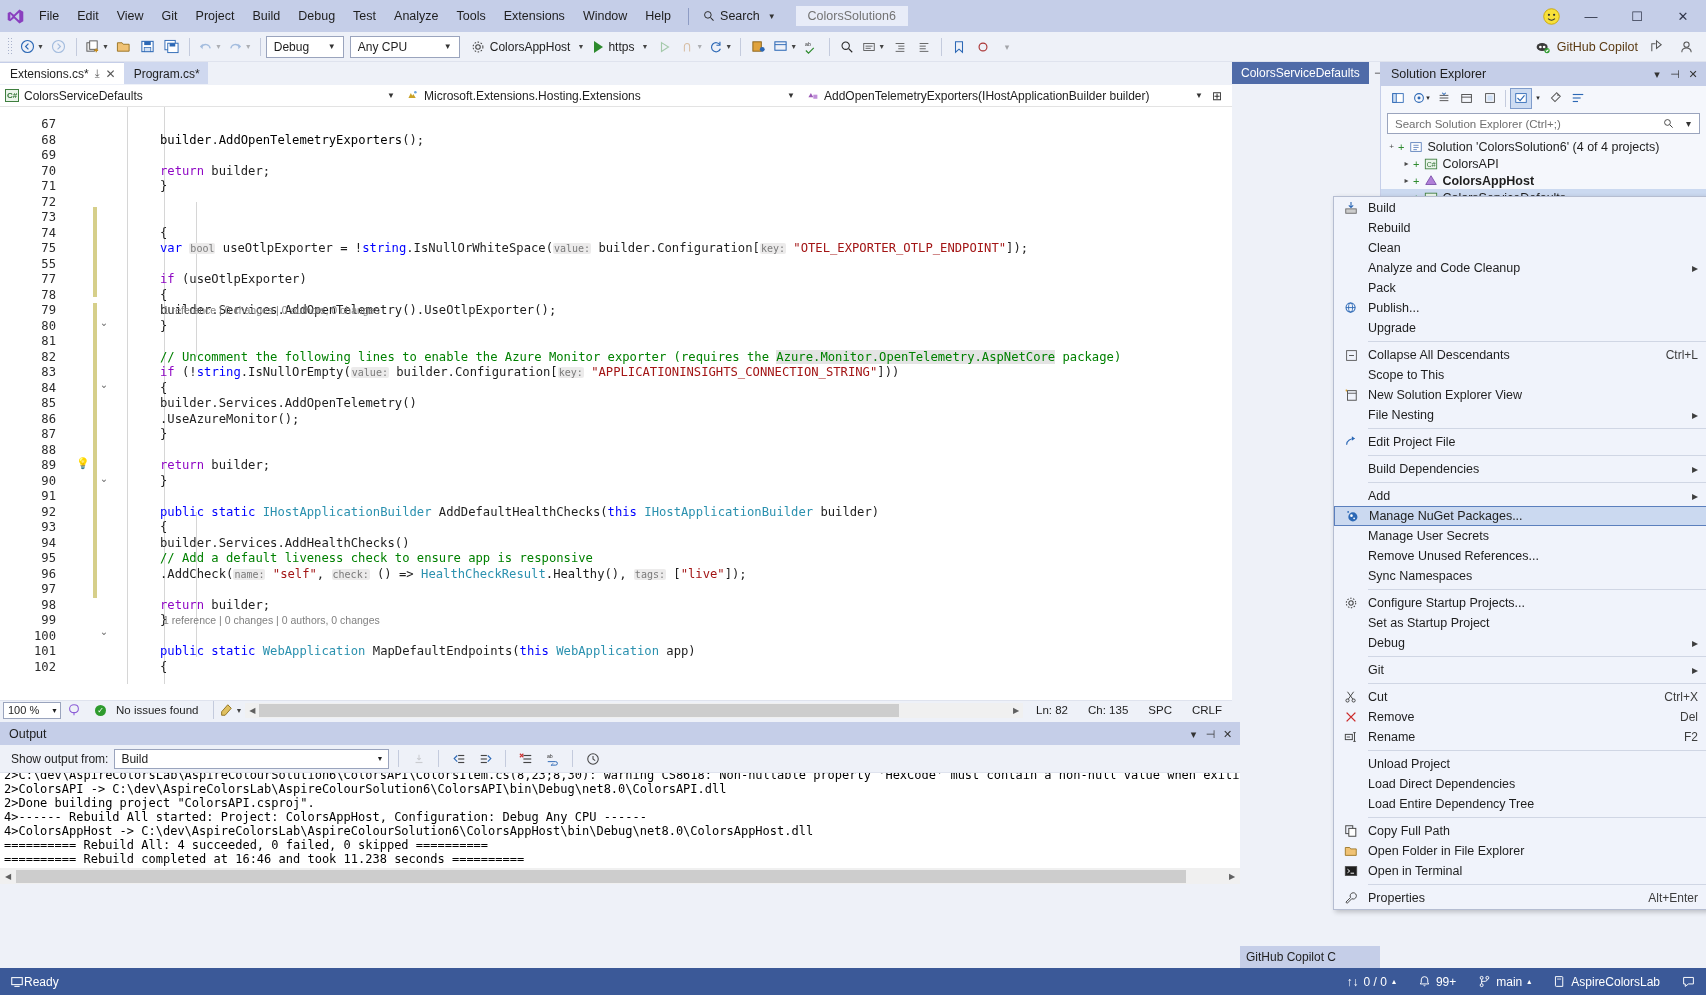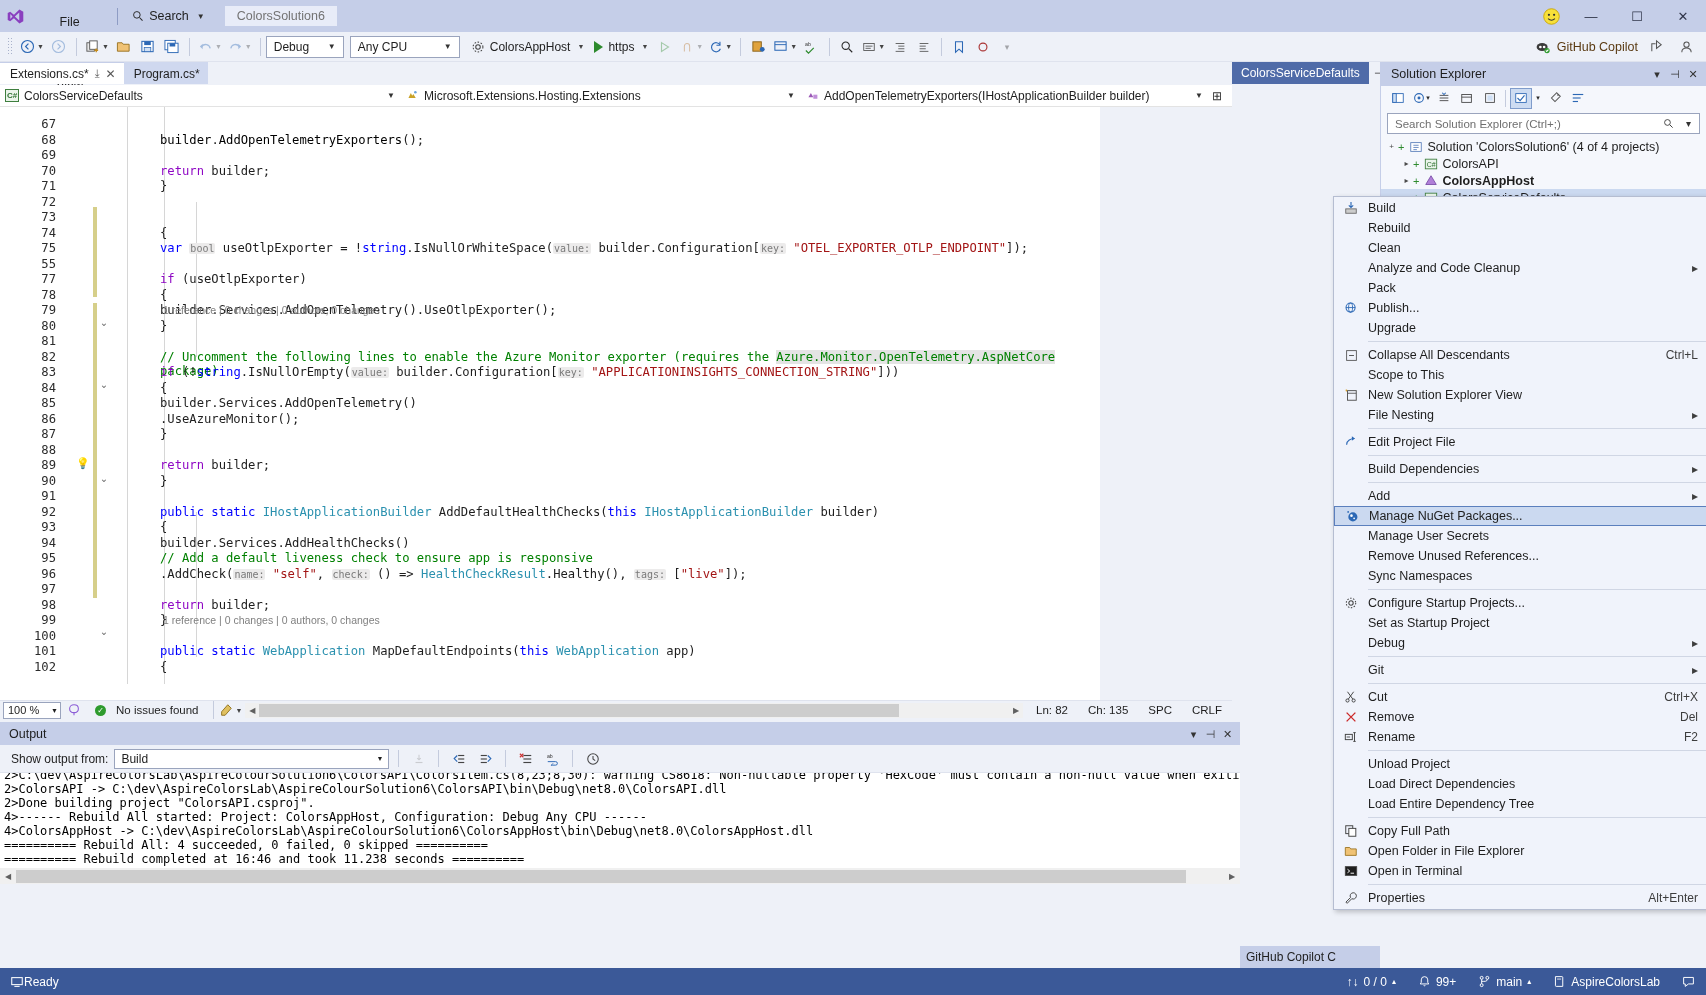--- a/index.html
+++ b/index.html
@@ -13,21 +13,21 @@
   }
   .app { position:relative; width:1706px; height:995px; background:#eef1f8; }
 
   
   .titlebar {
     position:absolute; left:0; top:0; width:1706px; height:32px;
     background:#c5cee8; display:flex; align-items:center;
   }
   .vs-logo { width:30px; height:32px; display:flex; align-items:center; justify-content:center; }
   .vs-logo svg { width:17px; height:17px; }
-  .menu { display:flex; align-items:center; height:20px;flex-direction:column; }
+  .menu { display:flex; align-items:center; height:20px; }
   .menu-item {
     padding:0 9px; height:32px; line-height:32px; font-size:12.5px; color:#1e1e1e;
     cursor:default; white-space:nowrap;
   }
   .tb-sep { width:1px; height:17px; background:#8e9cc4; margin:0 8px; }
   .search-box {
     display:flex; align-items:center; gap:5px; padding:0 6px; height:22px; cursor:text;
   }
   .search-box .mag { width:12px; height:12px; }
   .search-box .lbl { font-size:12.5px; }
@@ -112,21 +112,21 @@
   .nc3 { width:408px; }
   .nav-icon { width:14px; height:13px; display:flex; align-items:center; justify-content:center; font-size:9px; }
   .cs-badge {
     border:1px solid #3f7f3f; color:#2e7031; font-size:8px; font-weight:bold;
     padding:0 1px; line-height:11px; background:#eaf4ea;
   }
   .navbar-exp { width:18px; height:22px; display:flex;align-items:center;justify-content:center;color:#333;font-size:12px; }
 
   
   .editor {
-    position:absolute; left:0; top:107px; width:1100px; height:593px; background:#fff;
+    position:absolute; left:0; top:107px; width:1232px; height:593px; background:#fff;
     overflow:hidden;
   }
   .code-area { position:absolute; inset:0; }
   .ln { position:absolute; width:46px; text-align:right; left:10px; color:#2b2b2b; font-family:"DejaVu Sans Mono", monospace; font-size:12.2px; }
   .codetext { position:absolute; left:160px; font-family:"DejaVu Sans Mono", monospace; font-size:12.2px; }
   .cref {
     position:absolute; left:163px; font-family:"Liberation Sans", sans-serif; font-size:10.5px; color:#808080;
   }
   
   .chgbar { position:absolute; left:93px; width:4px; background:#d6cf8a; }

